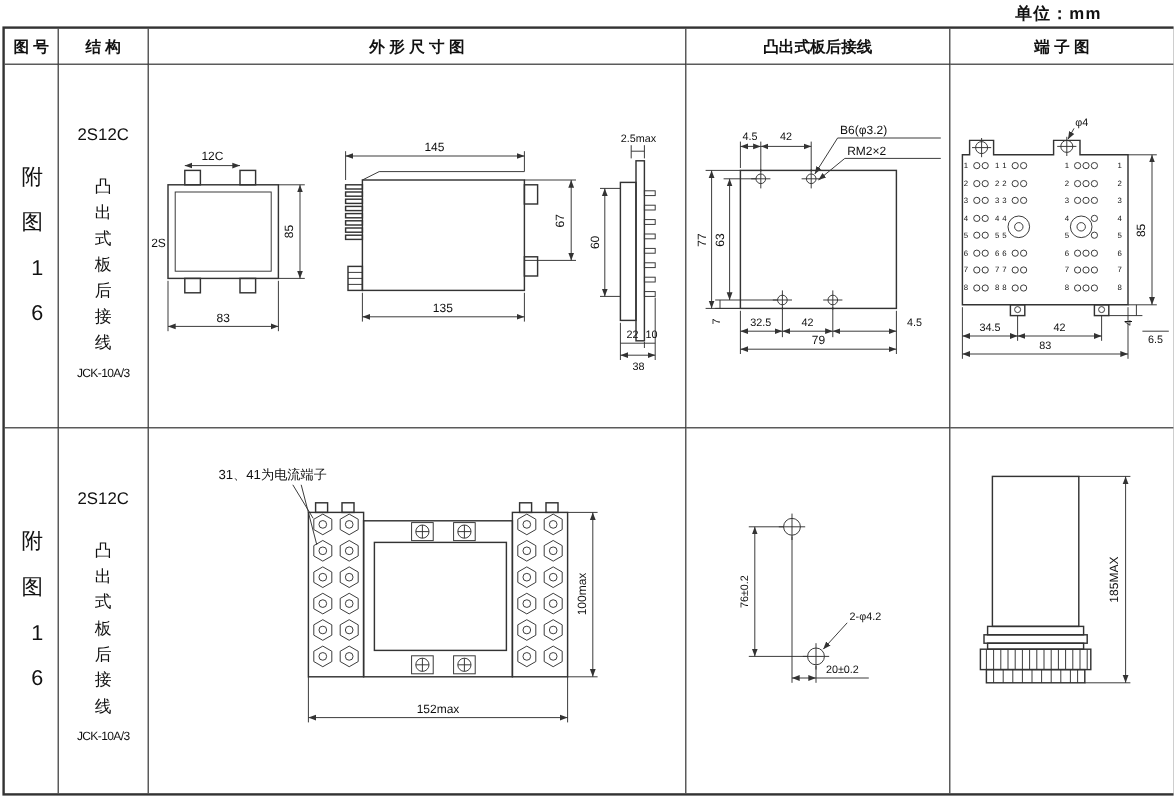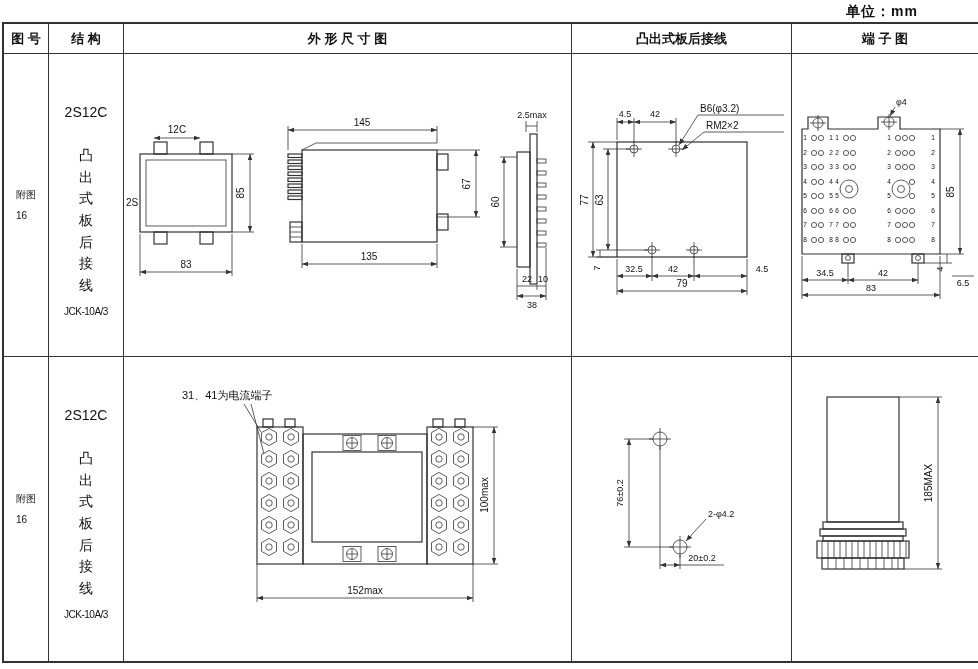--- a/index.html
+++ b/index.html
@@ -8,21 +8,21 @@
   .unit { position: absolute; top: 3px; right: 60px; font-size: 14px; font-weight: bold; letter-spacing: 1px; }
   .tbl { position: absolute; top: 22px; left: 2px; display: grid;
          grid-template-columns: 45px 75px 448px 220px 186px;
          grid-template-rows: 30px 303px 304px;
          border: 2px solid #333; background: #fff; }
   .c { border-right: 1px solid #333; border-bottom: 1px solid #333; position: relative; overflow: hidden; }
   .c.lastcol { border-right: none; }
   .c.lastrow { border-bottom: none; }
   .hdr { display: flex; align-items: center; justify-content: center; font-size: 13px; white-space: nowrap; font-weight: bold; }
   .figcell { display: flex; align-items: center; justify-content: center; }
-  .figtext { width: 20px; text-align: left; word-break: break-all; font-size: 10px; line-height: 2.1; }
+  .figtext { width: 20px; text-align: right; word-break: break-all; font-size: 18px; line-height: 2.1; }
   .structcell { display: flex; flex-direction: column; align-items: center; padding-top: 50px; font-size: 14px; }
   .structcell .vert { width: 16px; text-align: center; word-break: break-all; line-height: 1.55; margin-top: 25px; }
   .structcell .foot { margin-top: 9px; font-size: 10px; letter-spacing: -0.5px; white-space: nowrap; }
   svg { display: block; }
   .out { fill: none; stroke: #333; stroke-width: 1.2; }
   .thin { fill: none; stroke: #333; stroke-width: 0.8; }
   .dim { fill: none; stroke: #333; stroke-width: 0.8; }
   svg text { font-size: 10px; fill: #111; font-family: "Liberation Sans", sans-serif; }
   .t9 { font-size: 9px; }
   .t7 { font-size: 6.5px; }

